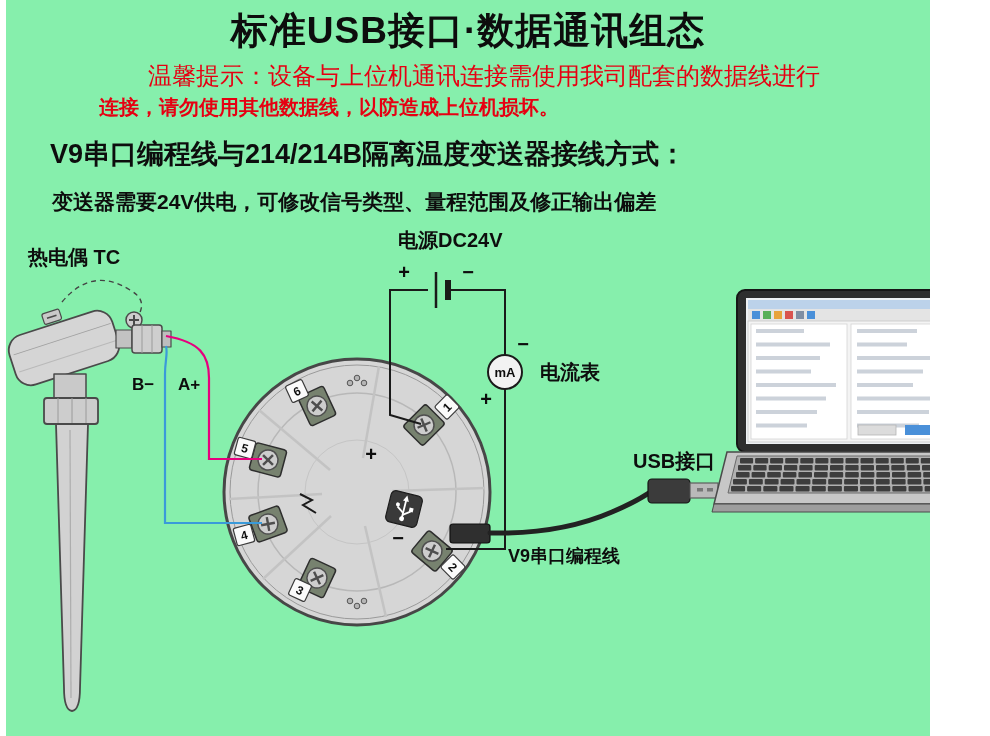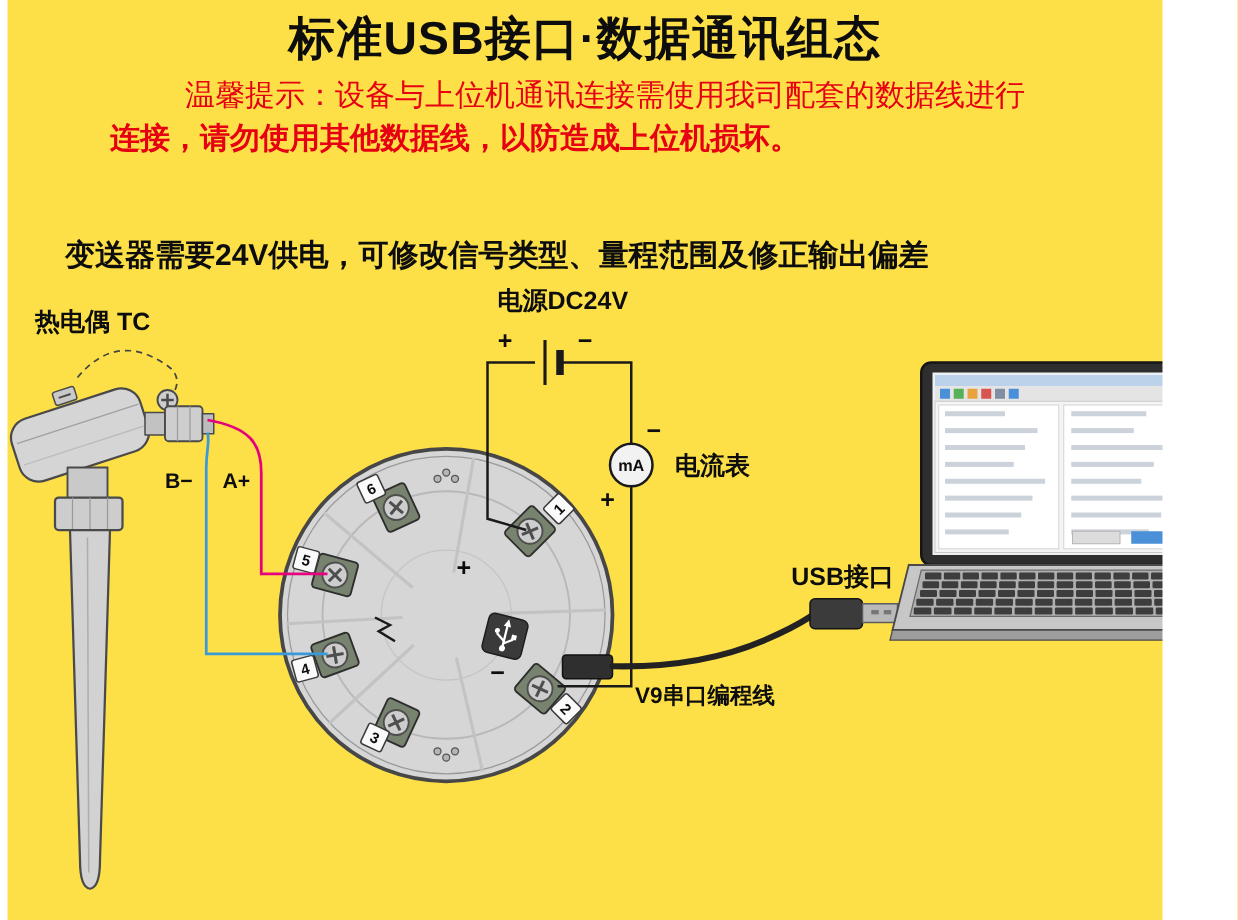--- a/index.html
+++ b/index.html
@@ -1,44 +1,45 @@
 <!DOCTYPE html>
 <html><head>
 <meta charset="utf-8">
 <style>
   body{margin:0;background:#fff}
-  .canvas{position:relative;width:936px;height:736px;background:#fde047;overflow:hidden;
+  .canvas{position:relative;width:936px;height:736px;background:#86efac;overflow:hidden;
           font-family:"Liberation Sans","DejaVu Sans",sans-serif;color:#0d0d0d}
   .edge{position:absolute;top:0;bottom:0;width:6px;background:#fff;z-index:5}
   .edge.left{left:0}.edge.right{right:0}
   .title{position:absolute;top:6px;left:0;width:100%;text-align:center;
          font-size:37px;font-weight:bold;letter-spacing:1px;z-index:3}
   .warn1{position:absolute;top:60px;left:148px;font-size:24px;font-weight:normal;color:#e60012;z-index:3}
-  .warn2{position:absolute;top:94px;left:88px;font-size:24px;font-weight:bold;color:#e60012;z-index:3}
+  .warn2{position:absolute;top:94px;left:99px;font-size:20px;font-weight:bold;color:#e60012;z-index:3}
   .subtitle{position:absolute;top:136px;left:50px;font-size:27px;font-weight:bold;z-index:3}
-  .desc{position:absolute;top:188px;left:52px;font-size:24px;font-weight:bold;z-index:3}
+  .desc{position:absolute;top:188px;left:52px;font-size:21px;font-weight:bold;z-index:3}
   svg.diagram{position:absolute;left:0;top:0;width:990px;height:736px;z-index:2}
   svg text{font-family:"Liberation Sans","DejaVu Sans",sans-serif;fill:#0d0d0d}
   .lbl20{font-size:20px;font-weight:bold}
   .lbl18{font-size:18px;font-weight:bold}
   .lbl17{font-size:17px;font-weight:bold}
   .sign{font-size:20px;font-weight:bold}
   .ma{font-size:13px;font-weight:bold}
   .tag{font-size:12px;font-weight:bold}
 </style>
 </head>
 <body>
 
 <div class="canvas">
   <div class="edge left"></div>
   <div class="edge right"></div>
 
   <div class="title">标准USB接口·数据通讯组态</div>
   <div class="warn1">温馨提示：设备与上位机通讯连接需使用我司配套的数据线进行</div>
   <div class="warn2">连接，请勿使用其他数据线，以防造成上位机损坏。</div>
+  <div class="subtitle">V9串口编程线与214/214B隔离温度变送器接线方式：</div>
   <div class="desc">变送器需要24V供电，可修改信号类型、量程范围及修正输出偏差</div>
 
   <svg class="diagram" viewBox="0 0 990 736">
 
     <g stroke-linejoin="round">
       <path d="M62 302 Q 92 266 130 290 Q 148 300 138 316" fill="none" stroke="#444" stroke-width="1.4" stroke-dasharray="5 4"></path>
       <g transform="translate(64,348) rotate(-18)">
         <rect x="-54" y="-26" width="108" height="52" rx="16" fill="#d5d5d5" stroke="#4a4a4a" stroke-width="1.8"></rect>
         <line x1="-50" y1="-9" x2="52" y2="-9" stroke="#a0a0a0" stroke-width="1"></line>
         <line x1="-50" y1="9" x2="52" y2="9" stroke="#b9b9b9" stroke-width="1"></line>

